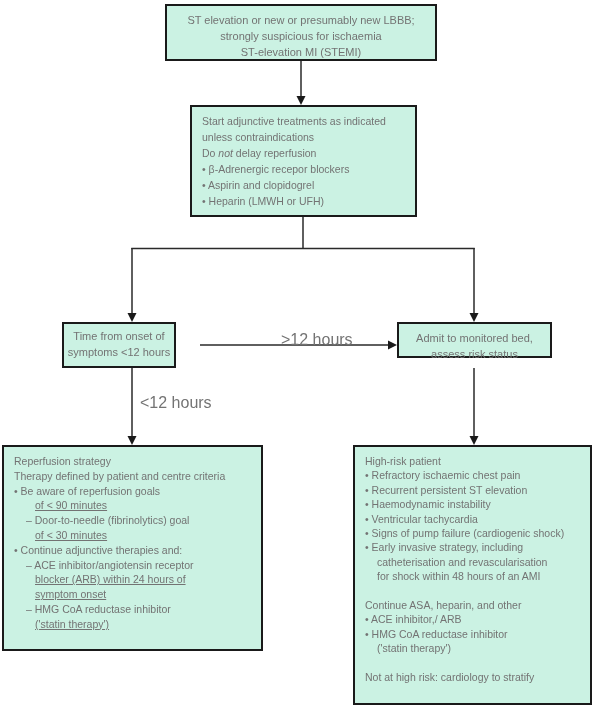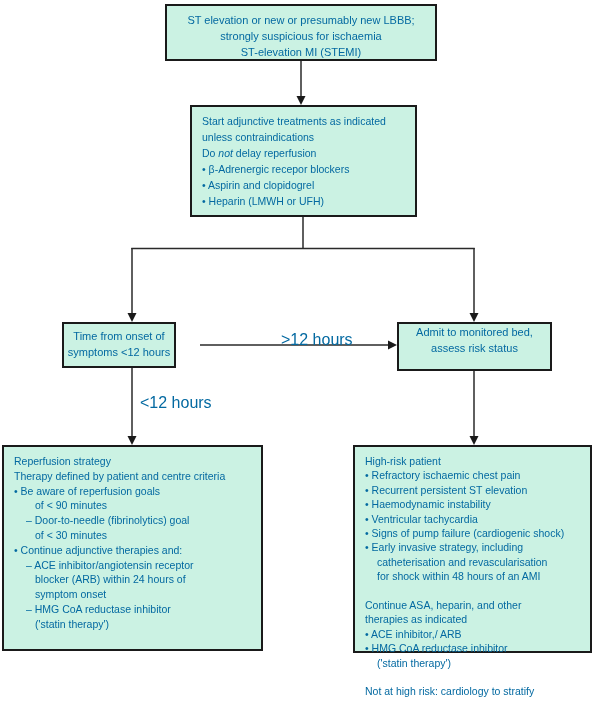--- a/index.html
+++ b/index.html
@@ -2,46 +2,46 @@
 <html style="--background: #ffffff; --node-fill: #cbf2e3; --node-border: #1a1a1a; --connector-color: #2a2a2a;"><head>
 <meta charset="utf-8">
 <style>
   html, body { margin: 0; padding: 0; background: #ffffff; }
   .canvas {
     position: relative;
     width: 600px;
     height: 708px;
     background: var(--background, #ffffff);
     font-family: "Liberation Sans", "DejaVu Sans", sans-serif;
-    color: #0369a1;
+    color: #737373;
     overflow: hidden;
   }
   .edges { position: absolute; left: 0; top: 0; width: 600px; height: 708px; }
   .box {
     position: absolute;
     background: var(--node-fill, #cbf2e3);
     border: 2px solid var(--node-border, #1a1a1a);
     box-sizing: border-box;
     font-size: 10.5px;
   }
   .box.center { text-align: center; font-size: 11px; }
   .ln { line-height: 14.8px; min-height: 14.8px; white-space: nowrap; }
   .center .ln { line-height: 16px; min-height: 16px; }
   .adjunctive-text .ln, .adjunctive-text .ln2 { line-height: 16px; min-height: 16px; white-space: nowrap; }
   .ind1 { padding-left: 12px; }
-  .ind2 { padding-left: 21px; }
+  .ind2 { padding-left: 21px; text-decoration: underline; }
   .hr .ln { line-height: 14.4px; min-height: 14.4px; }
   .it { font-style: italic; }
 
   .node-stemi       { left: 165px; top: 4px;   width: 272px; height: 57px;  padding-top: 6px; }
   .node-adjunctive  { left: 190px; top: 105px; width: 227px; height: 112px; padding: 6px 0 0 10px; }
   .node-time-onset  { left: 62px;  top: 322px; width: 114px; height: 46px;  padding-top: 4px; }
-  .node-admit       { left: 397px; top: 322px; width: 155px; height: 49px;  }
+  .node-admit       { left: 397px; top: 322px; width: 155px; height: 36px;  padding-top: 6px; }
   .node-reperfusion { left: 2px;   top: 445px; width: 261px; height: 206px; padding: 7px 0 0 10px; }
-  .node-high-risk   { left: 353px; top: 445px; width: 239px; height: 208px; padding: 7px 0 0 10px; }
+  .node-high-risk   { left: 353px; top: 445px; width: 239px; height: 260px; padding: 7px 0 0 10px; }
 
   .edge-label {
     position: absolute;
     font-size: 16px;
     white-space: nowrap;
   }
   .label-gt12 { left: 281px; top: 331px; }
   .label-lt12 { left: 140px; top: 394px; }
 </style>
 </head>
@@ -124,21 +124,20 @@
         <div class="ln">• Refractory ischaemic chest pain</div>
         <div class="ln">• Recurrent persistent ST elevation</div>
         <div class="ln">• Haemodynamic instability</div>
         <div class="ln">• Ventricular tachycardia</div>
         <div class="ln">• Signs of pump failure (cardiogenic shock)</div>
         <div class="ln">• Early invasive strategy, including</div>
         <div class="ln ind1">catheterisation and revascularisation</div>
         <div class="ln ind1">for shock within 48 hours of an AMI</div>
         <div class="ln"></div>
         <div class="ln">Continue ASA, heparin, and other</div>
-        <div class="ln">therapies as indicated</div>
         <div class="ln">• ACE inhibitor,/ ARB</div>
         <div class="ln">• HMG CoA reductase inhibitor</div>
         <div class="ln ind1">('statin therapy')</div>
         <div class="ln"></div>
         <div class="ln">Not at high risk: cardiology to stratify</div>
       </div>
   </div>
 
   <div class="edge-label label-gt12">&gt;12 hours</div>
   <div class="edge-label label-lt12">&lt;12 hours</div>

